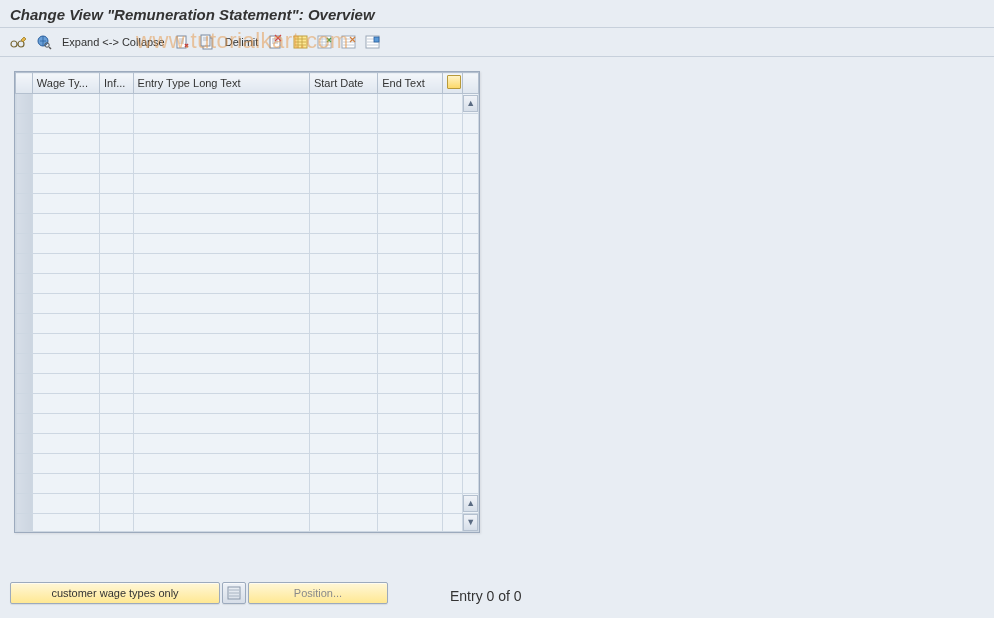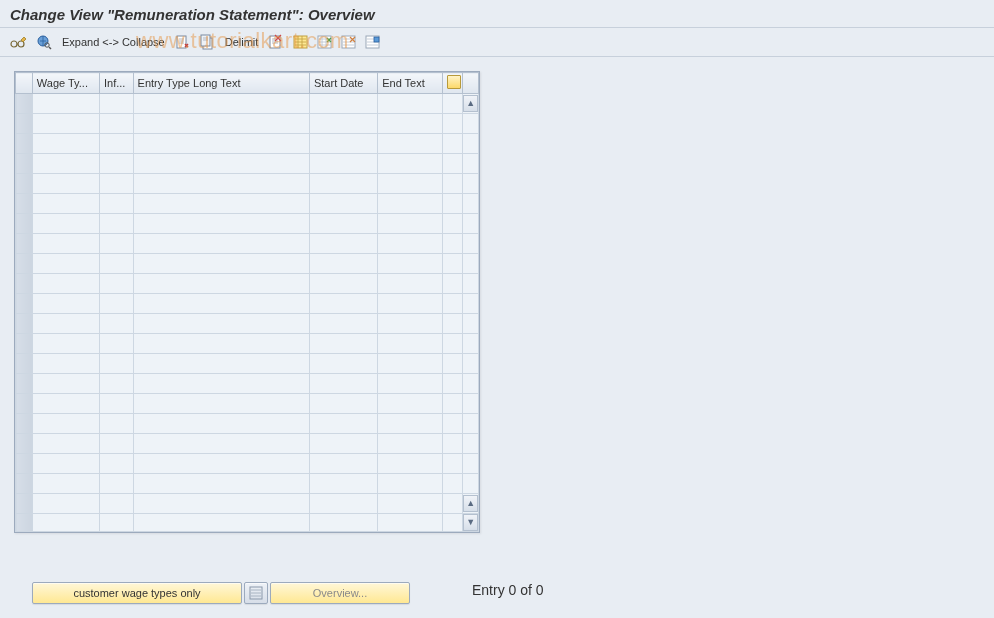--- a/index.html
+++ b/index.html
@@ -107,22 +107,22 @@
       border:1px solid #b89a3a;border-radius:1px;
     }
     .scroll-btn {
       display:flex;align-items:center;justify-content:center;
       height:17px;background:linear-gradient(#f0f3f8,#d7dfe9);
       border:1px solid #b4c0cf;cursor:pointer;
     }
     .scroll-track{background:#dfe6ef;}
     .last-row td{height:17px;}
     .footer {
-      position:absolute;left:32px;bottom:14px;right:14px;
-      display:flex;align-items:flex-start;gap:2px;
+      position:absolute;left:10px;bottom:14px;right:14px;
+      display:flex;align-items:flex-end;gap:2px;
     }
     .btn {
       height:22px;display:flex;align-items:center;justify-content:center;
       border:1px solid #9caabd;border-radius:2px;
       font-size:11px;cursor:pointer;
       box-shadow:0 1px 0 rgba(255,255,255,.6) inset, 0 1px 1px rgba(0,0,0,.08);
     }
     .btn-yellow{
       background:linear-gradient(#fff7d8,#ffe893);
       color:#333;width:210px;
@@ -468,15 +468,15 @@
 </div>
 
 <div class="footer">
   <div class="btn btn-yellow">customer wage types only</div>
   <div class="btn btn-gray">
     <svg width="14" height="14" viewBox="0 0 14 14">
         <rect x="1" y="1" width="12" height="12" fill="none" stroke="#8a98aa" stroke-width="1"></rect>
         <path d="M2 4h10M2 7h10M2 10h10" stroke="#a8b4c2" stroke-width="1"></path>
       </svg>
   </div>
-  <div class="btn btn-pos">Overview...</div>
+  <div class="btn btn-pos">Position...</div>
   <div class="entry-text">Entry 0 of 0</div>
 </div>
 
 </body></html>

